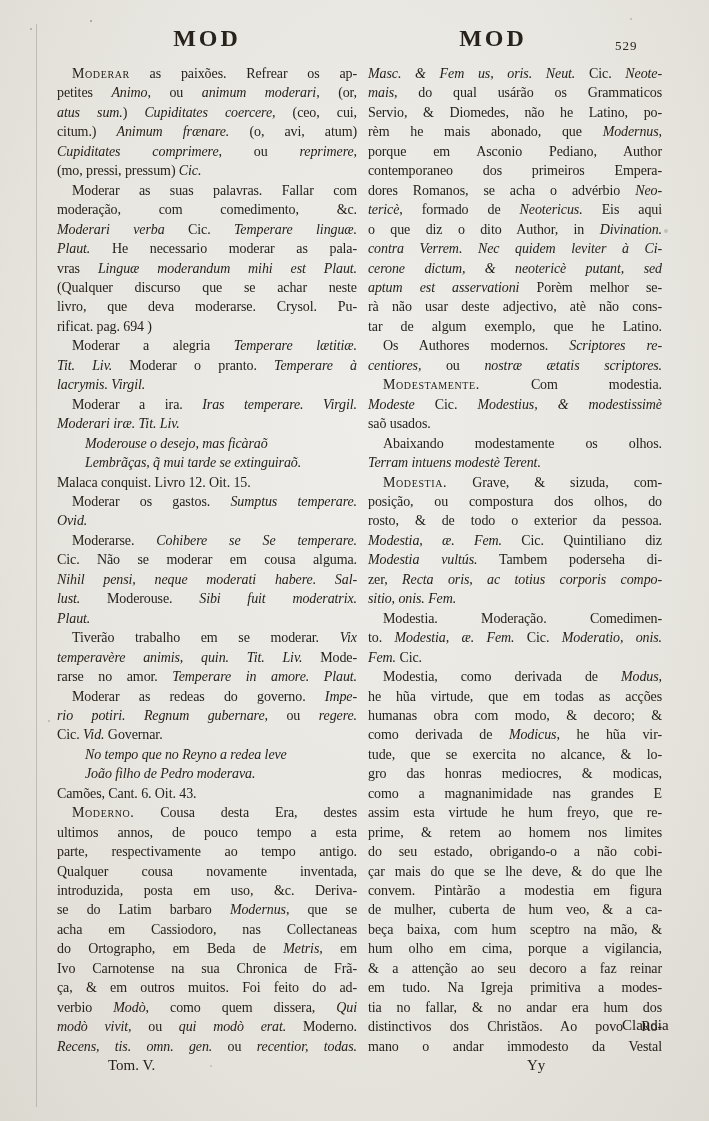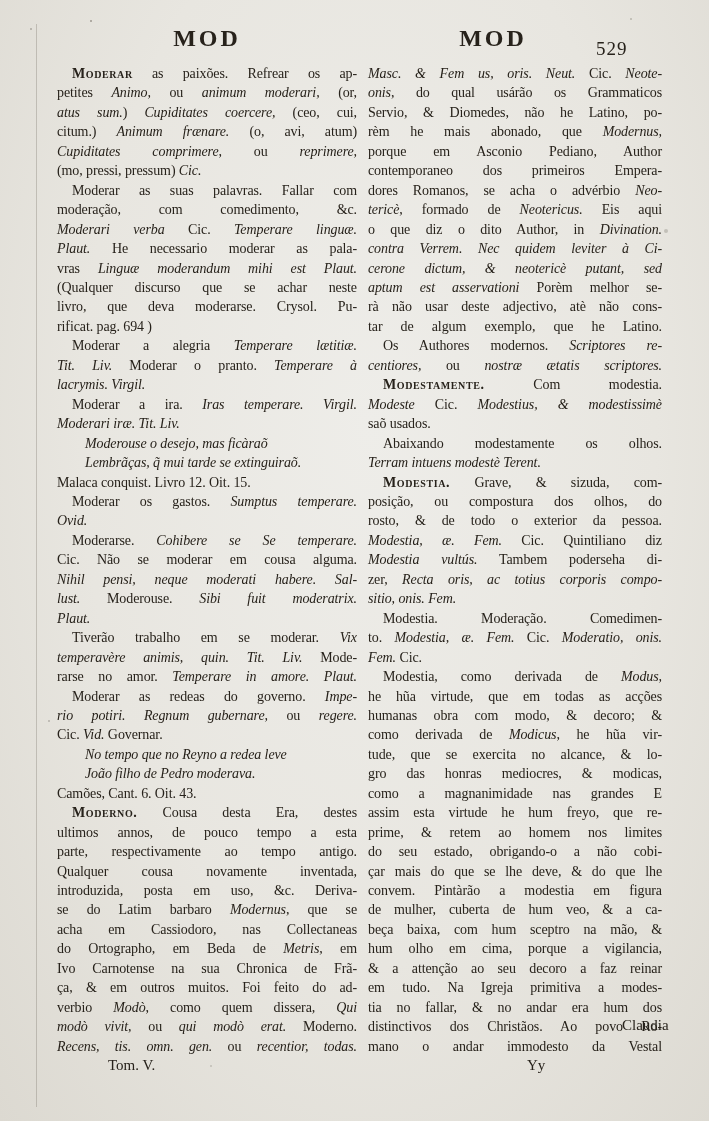--- a/index.html
+++ b/index.html
@@ -13,35 +13,35 @@
     position:absolute;left:36px;top:24px;bottom:14px;width:1px;
     background:rgba(110,104,92,.30);
   }
   .running-head{
     position:absolute;top:25px;height:30px;
     font-size:24px;font-weight:bold;letter-spacing:3px;text-align:center;
   }
   .rh-left{left:57px;width:300px;}
   .rh-right{left:368px;width:250px;}
   .folio{
-    position:absolute;top:38px;left:596px;width:60px;
-    font-size:19px;letter-spacing:1px;
+    position:absolute;top:38px;left:615px;width:60px;
+    font-size:13px;letter-spacing:1px;
   }
   .col{
     position:absolute;top:64px;
     font-size:14px;line-height:19.45px;letter-spacing:-0.1px;
   }
   .col-left{left:57px;width:300px;}
   .col-right{left:368px;width:294px;}
   .line{text-align:justify;text-align-last:justify;white-space:normal;}
   .line.nj{text-align:right;text-align-last:left;}
   .line.ind1{text-indent:15px;}
   .line.ind2{text-indent:28px;}
   .i{font-style:italic;}
-  .sc{font-variant:small-caps;letter-spacing:0.6px;font-weight:bold;}
+  .sc{font-variant:small-caps;letter-spacing:0.6px;}
   .footer-item{position:absolute;font-size:15px;margin-left:30px;}
   .f-tome{left:78px;top:1057px;}
   .f-sig{left:497px;top:1057px;}
   .f-catch{left:592px;top:1017px;}
   .specks{
     position:absolute;left:90px;top:20px;width:2px;height:2px;border-radius:50%;
     background:rgba(70,64,52,.45);
     box-shadow:
       -60px 8px 0 rgba(70,64,52,.35),
       18px 325px 0 rgba(70,64,52,.30),
@@ -112,21 +112,21 @@
       <div class="line"><span class="r">acha em Cassiodoro, nas Collectaneas</span></div>
       <div class="line"><span class="r">do Ortographo, em Beda de </span><span class="i">Metris</span><span class="r">, em</span></div>
       <div class="line"><span class="r">Ivo Carnotense na sua Chronica de Frã-</span></div>
       <div class="line"><span class="r">ça, &amp; em outros muitos. Foi feito do ad-</span></div>
       <div class="line"><span class="r">verbio </span><span class="i">Modò</span><span class="r">, como quem dissera, </span><span class="i">Qui</span></div>
       <div class="line"><span class="i">modò vivit</span><span class="r">, ou </span><span class="i">qui modò erat.</span><span class="r"> Moderno.</span></div>
       <div class="line"><span class="i">Recens, tis. omn. gen.</span><span class="r"> ou </span><span class="i">recentior, todas.</span></div>
     </div>
   <div class="col col-right">
       <div class="line"><span class="i">Masc. &amp; Fem us, oris. Neut. </span><span class="r">Cic. </span><span class="i">Neote-</span></div>
-      <div class="line"><span class="i">onis</span><span class="r">, do qual usárão os Grammaticos</span></div>
+      <div class="line"><span class="i">mais</span><span class="r">, do qual usárão os Grammaticos</span></div>
       <div class="line"><span class="r">Servio, &amp; Diomedes, não he Latino, po-</span></div>
       <div class="line"><span class="r">rèm he mais abonado, que </span><span class="i">Modernus,</span></div>
       <div class="line"><span class="r">porque em Asconio Pediano, Author</span></div>
       <div class="line"><span class="r">contemporaneo dos primeiros Empera-</span></div>
       <div class="line"><span class="r">dores Romanos, se acha o advérbio </span><span class="i">Neo-</span></div>
       <div class="line"><span class="i">tericè</span><span class="r">, formado de </span><span class="i">Neotericus.</span><span class="r"> Eis aqui</span></div>
       <div class="line"><span class="r">o que diz o dito Author, in </span><span class="i">Divination.</span></div>
       <div class="line"><span class="i">contra Verrem. Nec quidem leviter à Ci-</span></div>
       <div class="line"><span class="i">cerone dictum, &amp; neotericè putant, sed</span></div>
       <div class="line"><span class="i">aptum est asservationi </span><span class="r">Porèm melhor se-</span></div>

